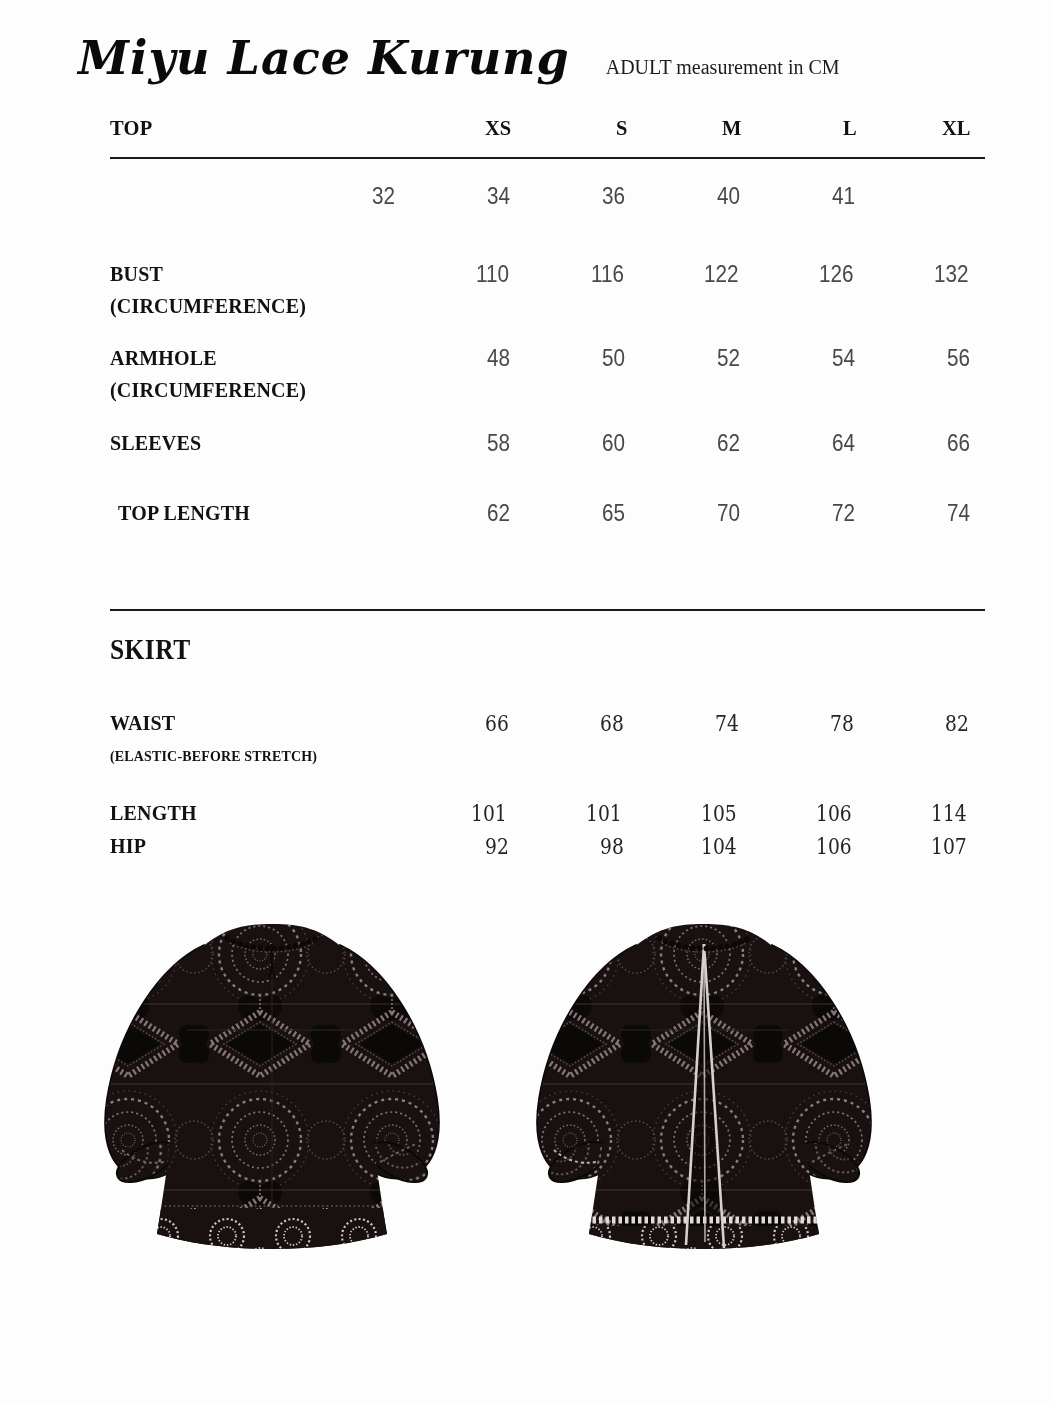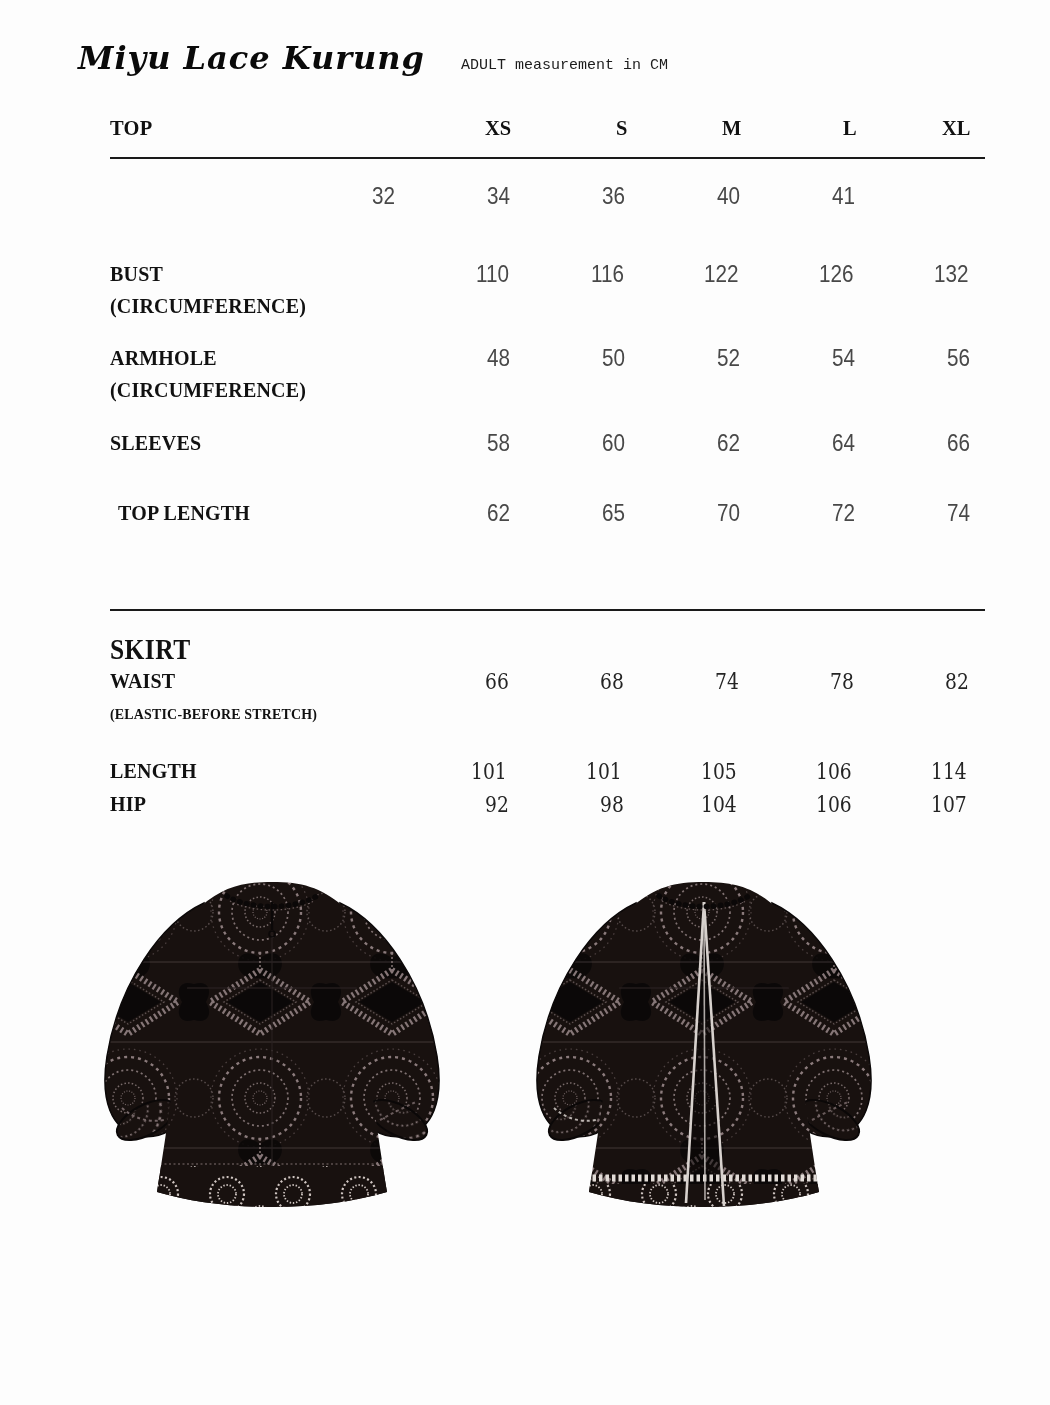--- a/index.html
+++ b/index.html
@@ -2,22 +2,22 @@
 <html><head>
 <meta charset="utf-8">
 <style>
   html,body{margin:0;padding:0;background:#ffffff;}
   body{width:1050px;height:1405px;position:relative;overflow:hidden;
        font-family:"Liberation Serif",serif;color:#111;}
   .page{width:1050px;height:1405px;background:#fdfdfd;}
 
   header{display:flex;align-items:baseline;gap:36px;padding:28px 0 0 78px;}
   .title{font-family:"DejaVu Serif",serif;font-style:italic;font-weight:700;
-         font-size:32px;letter-spacing:1px;margin:0;line-height:60px;color:#0a0a0a;}
-  .subtitle{font-family:Liberation Mono, monospace;font-size:15px;color:#1c1c1c;}
+         font-size:46px;letter-spacing:1px;margin:0;line-height:60px;color:#0a0a0a;}
+  .subtitle{font-family:Liberation Serif, serif;font-size:20px;color:#1c1c1c;}
 
   .table{padding-left:110px;width:910px;}
   .grid-row{display:grid;grid-template-columns:288px repeat(5,115px);align-items:start;}
   .head-row{margin-top:24px;}
   .cell{line-height:31px;}
   .num-cell{text-align:right;padding-left:38px;}
   .head-label{font-weight:700;font-size:22px;letter-spacing:.3px;}
   .size-head{font-weight:700;font-size:22px;}
   .cond{display:inline-block;transform:scaleX(.93);transform-origin:left center;white-space:nowrap;}
   .rule{border:none;border-top:2.6px solid #1a1a1a;width:875px;margin:12px 0 0 0;}
@@ -112,21 +112,21 @@
         </div>
       </div>
 
     <hr class="rule rule2">
 
     <div class="skirt-heading">
       <span class="cond">SKIRT</span>
     </div>
 
     <div>
-        <div class="grid-row trow" style="">
+        <div class="grid-row trow" style="margin-top: 42px;">
           <div class="cell label-cell">
             <div><span class="rlabel cond">WAIST</span></div>
             <div><span class="rsub-small cond">(ELASTIC-BEFORE STRETCH)</span></div>
           </div>
           <div class="cell num-cell"><span class="val-serif">66</span></div>
           <div class="cell num-cell"><span class="val-serif">68</span></div>
           <div class="cell num-cell"><span class="val-serif">74</span></div>
           <div class="cell num-cell"><span class="val-serif">78</span></div>
           <div class="cell num-cell"><span class="val-serif">82</span></div>
         </div>

